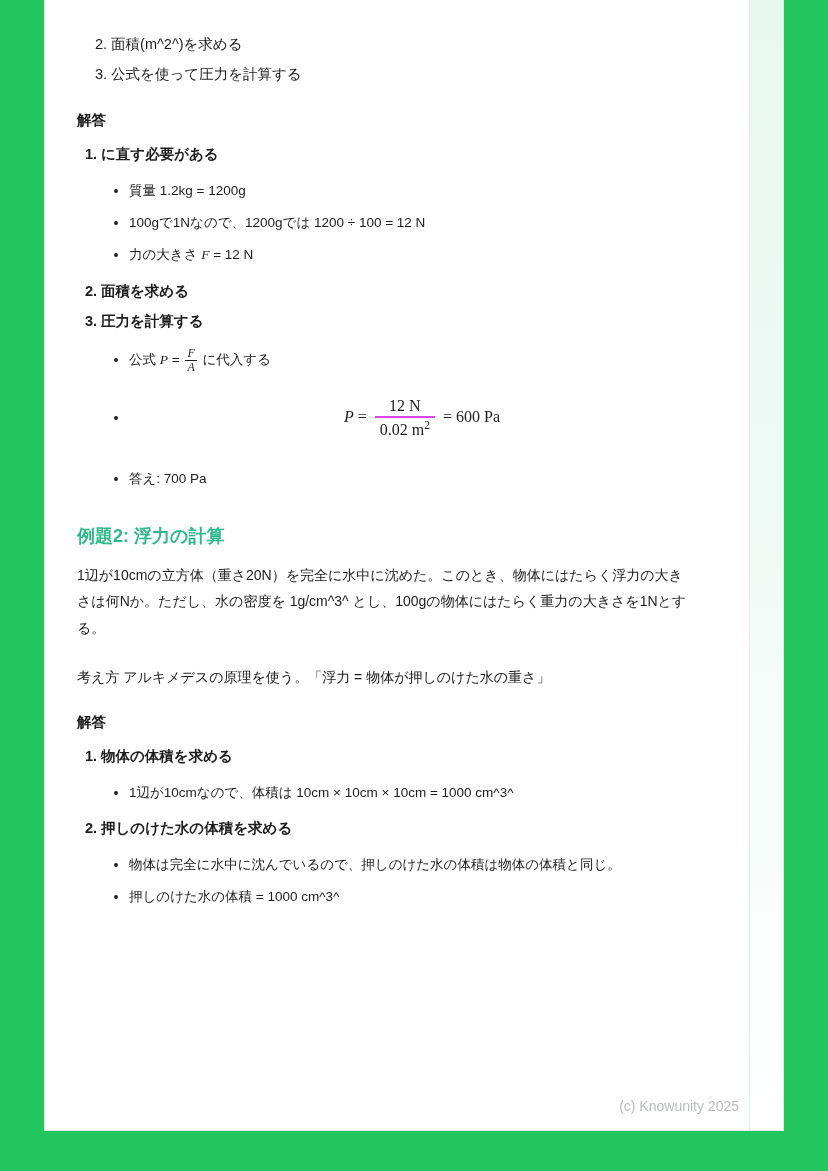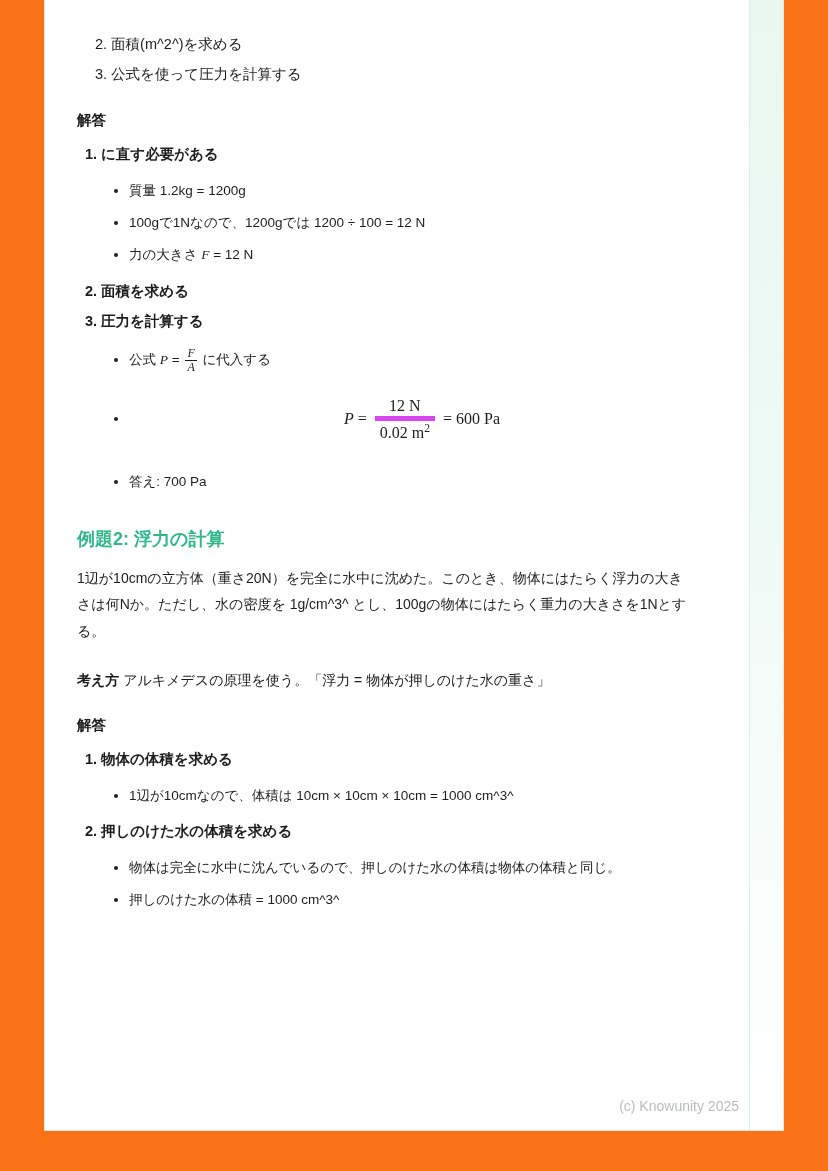--- a/index.html
+++ b/index.html
@@ -11,21 +11,21 @@
     width: 828px;
     height: 1171px;
     font-family: "Liberation Sans", sans-serif;
     color: #1a1a1a;
     overflow: hidden;
   }
   .page {
     position: relative;
     width: 828px;
     height: 1171px;
-    background: #f97316;
+    background: #22c55e;
     box-sizing: border-box;
   }
   
   .page-frame {
     position: absolute;
     left: 44px;
     top: 0;
     width: 740px;
     height: 1131px;
     border: 1px solid #e3e8e6;
@@ -99,21 +99,21 @@
     margin: 0 0 0 12px;
     padding-right: 26px;
     color: #1d1d1d;
   }
   p.idea {
     font-size: 14px;
     line-height: 1.9;
     margin: 22px 0 0 12px;
     padding-right: 26px;
   }
-  p.idea b { font-weight: bold; }
+  p.idea b { font-weight: normal; }
 
   .math { font-family: "Liberation Serif", serif; font-style: italic; }
   .em-italic { font-style: italic; font-weight: bold; }
 
   
   .frac {
     display: inline-block;
     vertical-align: middle;
     text-align: center;
     font-family: "Liberation Serif", serif;
@@ -131,21 +131,21 @@
     padding: 12px 0 18px 0;
   }
   .display-eq .bigfrac {
     display: inline-block;
     vertical-align: middle;
     text-align: center;
     line-height: 1.15;
     margin: 0 4px;
   }
   .display-eq .bigfrac .num { display: block; padding: 0 5px 1px 5px; }
-  .display-eq .bigfrac .den { display: block; border-top: 5px solid #d946ef; padding: 1px 5px 0 5px; }
+  .display-eq .bigfrac .den { display: block; border-top: 2px solid #d946ef; padding: 1px 5px 0 5px; }
   .italic-var { font-style: italic; }
 
   .answer-line { font-weight: bold; }
 
   .footer-credit {
     position: absolute;
     right: 44px;
     bottom: 16px;
     font-size: 14px;
     color: #b9bdbb;

